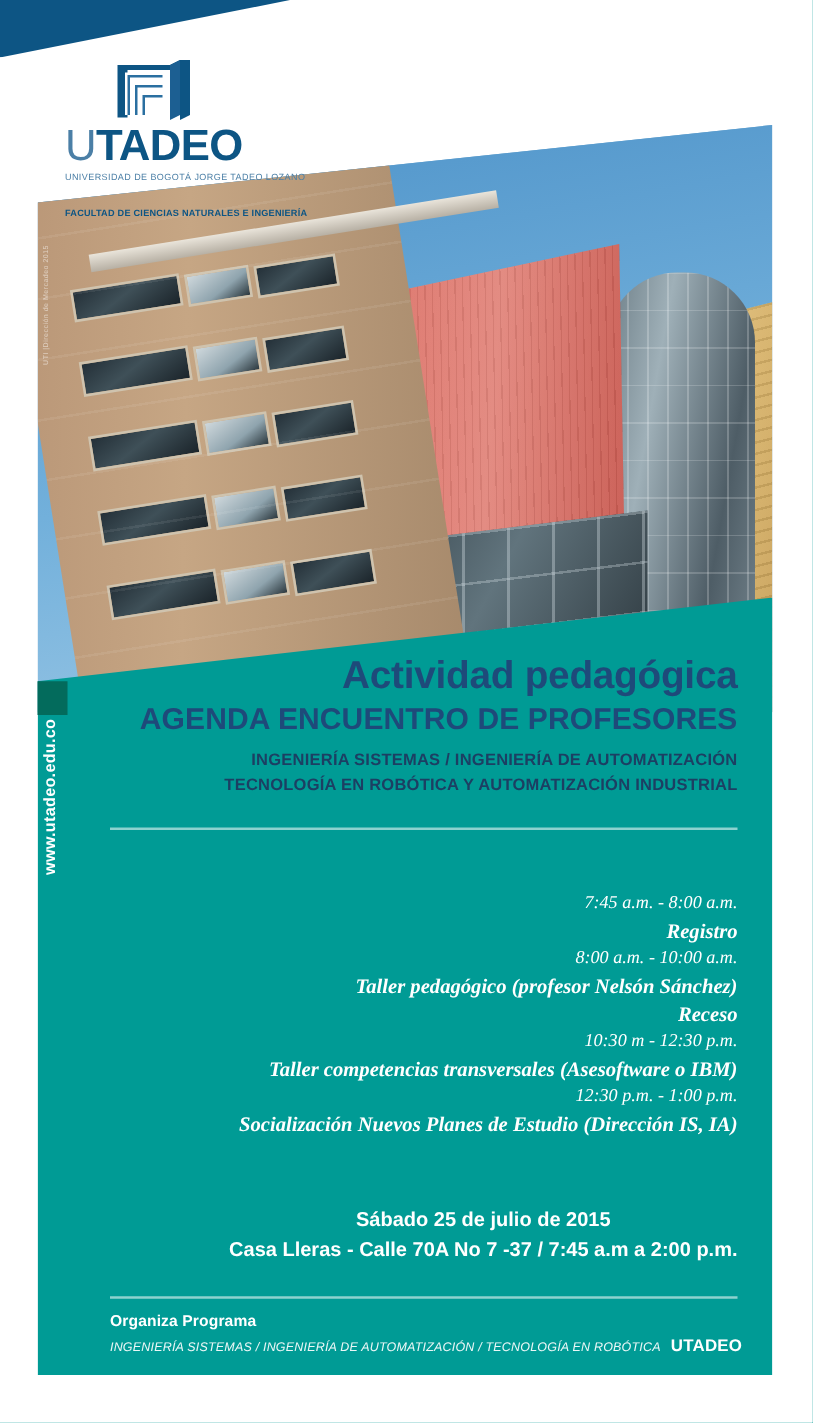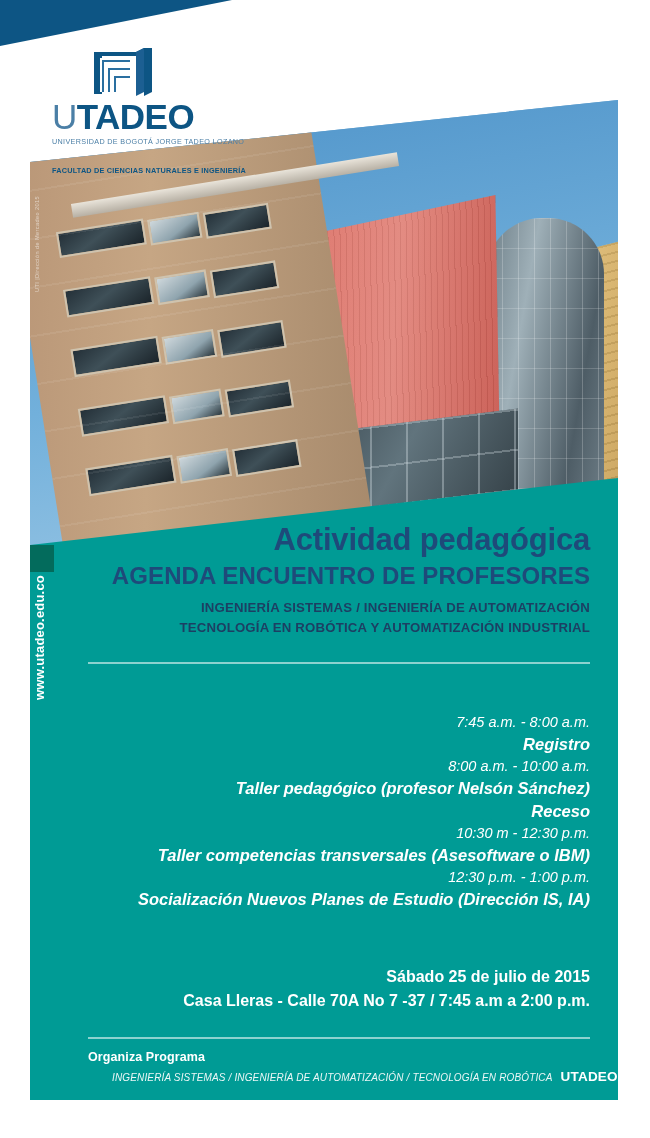--- a/index.html
+++ b/index.html
@@ -267,20 +267,21 @@
     height: 2px;
     background: rgba(255,255,255,0.55);
   }
   #rule-top { top: 192px; }
   #rule-bottom { top: 567px; }
 
   #schedule {
     position: absolute;
     right: 28px; top: 242px;
     text-align: right;
+    font-family: Liberation Serif, serif;
   }
   .sched-time {
     font-size: 14.5px;
     font-style: italic;
     font-weight: 400;
     line-height: 1.42;
     color: #ffffff;
     white-space: nowrap;
   }
   .sched-item {
@@ -289,21 +290,21 @@
     font-weight: 700;
     line-height: 1.42;
     color: #ffffff;
     white-space: nowrap;
     text-align: right;
   }
 
   #eventinfo {
     position: absolute;
     right: 28px; top: 495px;
-    text-align: right;
+    text-align: center;
   }
   .event-line {
     font-size: 16px;
     font-weight: 700;
     line-height: 1.5;
     color: #ffffff;
     white-space: nowrap;
   }
 
   #footer {
@@ -313,21 +314,20 @@
   #footer-title {
     font-size: 12.5px;
     font-weight: 700;
     color: #ffffff;
     letter-spacing: 0.1px;
   }
   #footer-row {
     display: flex;
     align-items: baseline;
     margin-top: 5px;
-    margin-left: 24px;
   }
   #footer-progs {
     font-size: 10px;
     font-style: italic;
     color: rgba(255,255,255,0.92);
     letter-spacing: 0.15px;
     white-space: nowrap;
   }
   #footer-brand {
     margin-left: 8px;

